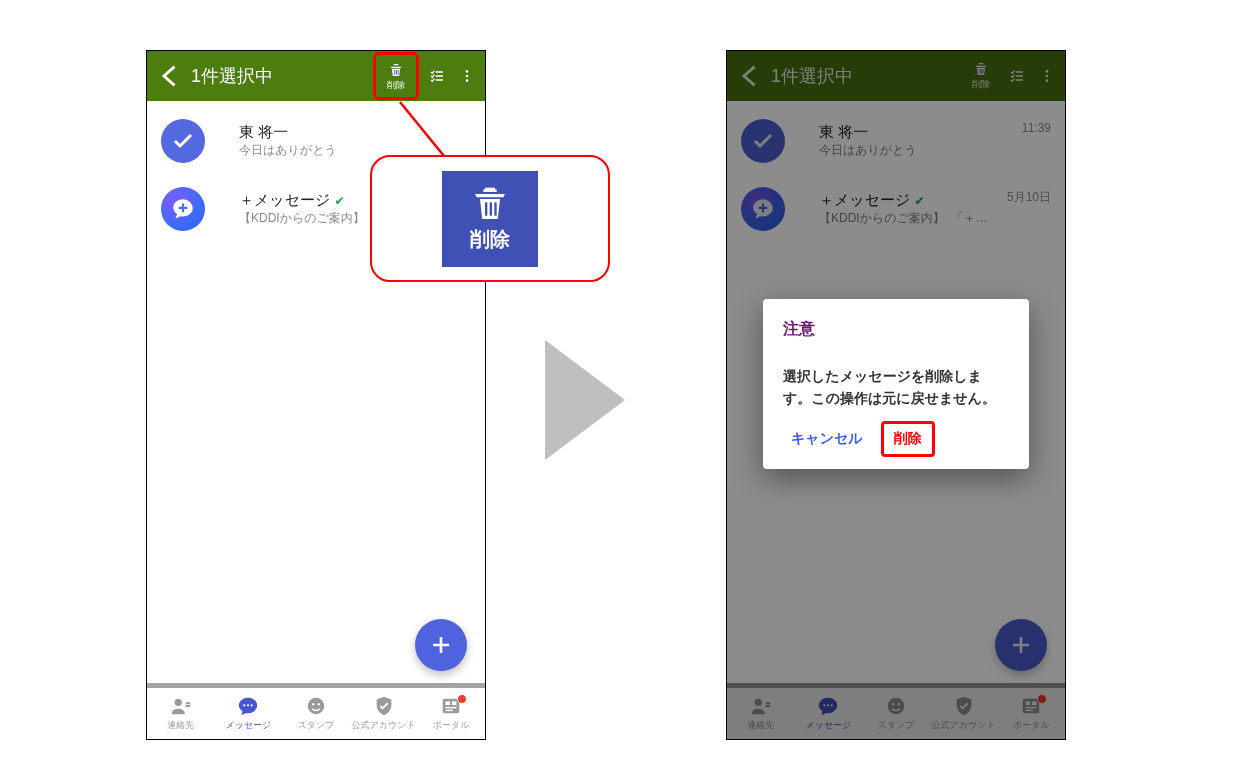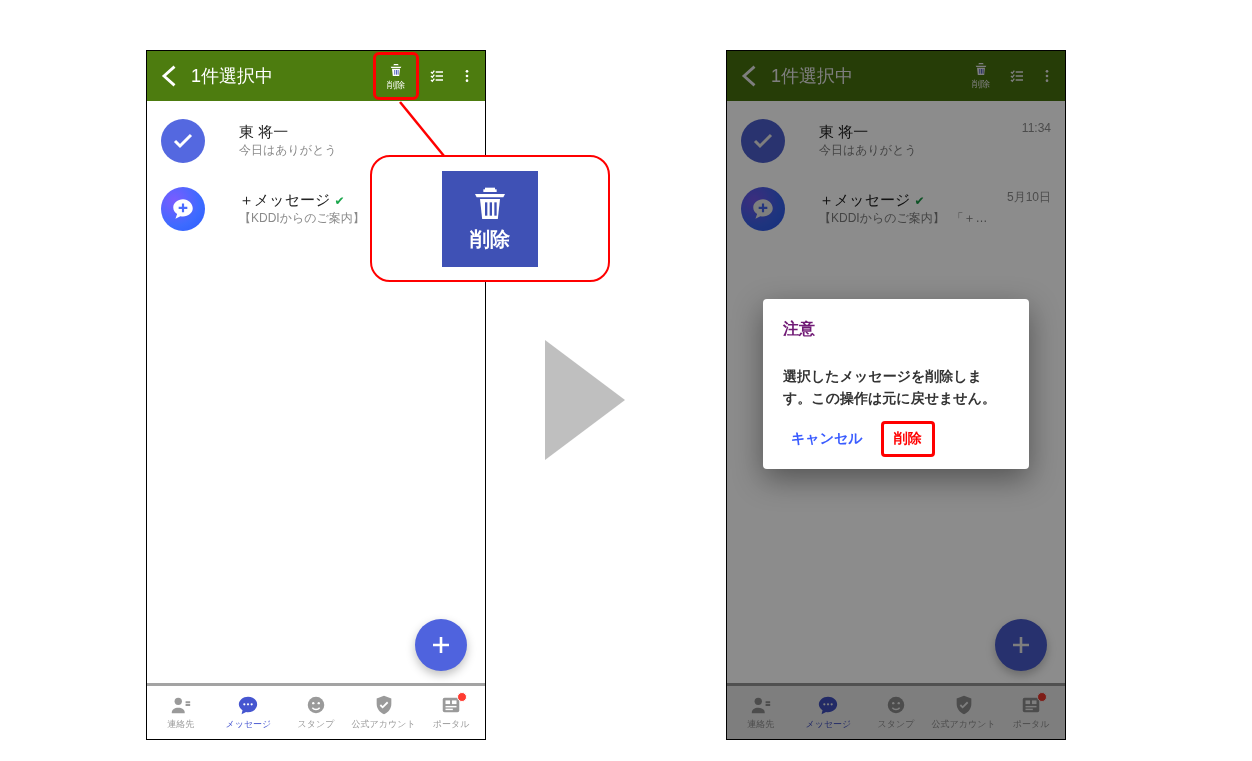--- a/index.html
+++ b/index.html
@@ -75,21 +75,21 @@
     display:flex; align-items:center; justify-content:center;
     box-shadow: 0 4px 10px rgba(0,0,0,0.25);
     font-size: 28px;
     cursor:pointer;
   }
 
   .bottom-nav {
     position:absolute;
     bottom:0; left:0; right:0;
     height: 56px;
-    border-top: 3px solid #a3a3a3;
+    border-top: 5px solid #a3a3a3;
     background:#fff;
     display:flex;
   }
   .nav-item {
     flex:1;
     display:flex; flex-direction:column; align-items:center; justify-content:center;
     gap:2px;
     color:#9a9a9a;
     font-size:9px;
     cursor:pointer;
@@ -338,21 +338,21 @@
     <div class="msg-row">
       <div class="avatar check">
         <svg viewBox="0 0 24 24" width="24" height="24" stroke="#fff" stroke-width="3" fill="none">
             <path d="M4 12l5 5L20 6"></path>
           </svg>
       </div>
       <div class="msg-body">
         <div class="msg-name">東 将一</div>
         <div class="msg-sub">今日はありがとう</div>
       </div>
-      <div class="msg-time">11:34</div>
+      <div class="msg-time">11:39</div>
     </div>
 
     <div class="msg-row">
       <div class="avatar plus">
         <svg viewBox="0 0 24 24" width="26" height="26">
             <path fill="#fff" d="M12 3c-5 0-9 3.4-9 7.6 0 2.4 1.4 4.6 3.6 6L5 21l4.6-2.2c.8.1 1.6.2 2.4.2 5 0 9-3.4 9-7.6S17 3 12 3z"></path>
             <path fill="#4a6cff" d="M11 7h2v3h3v2h-3v3h-2v-3H8v-2h3z"></path>
           </svg>
       </div>
       <div class="msg-body">

